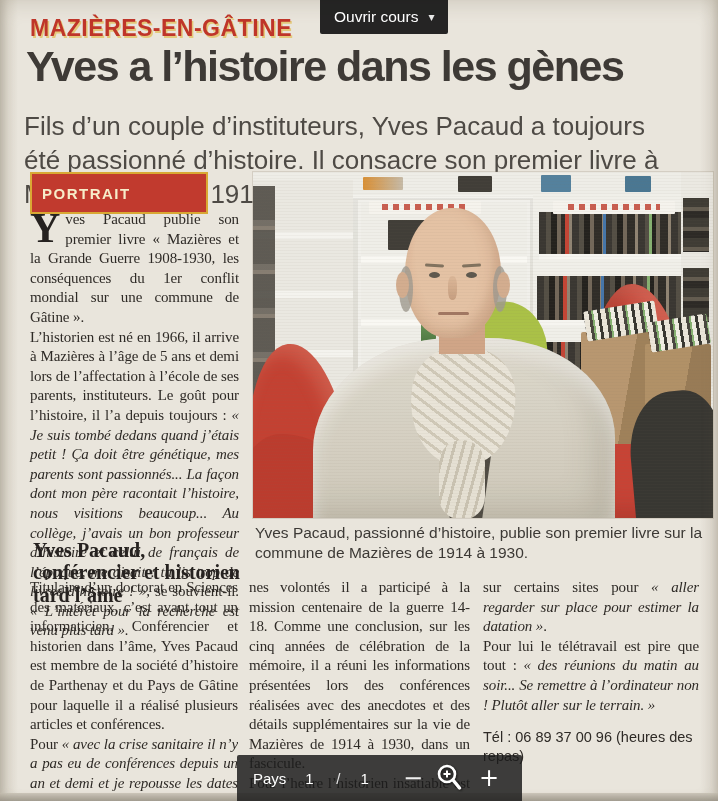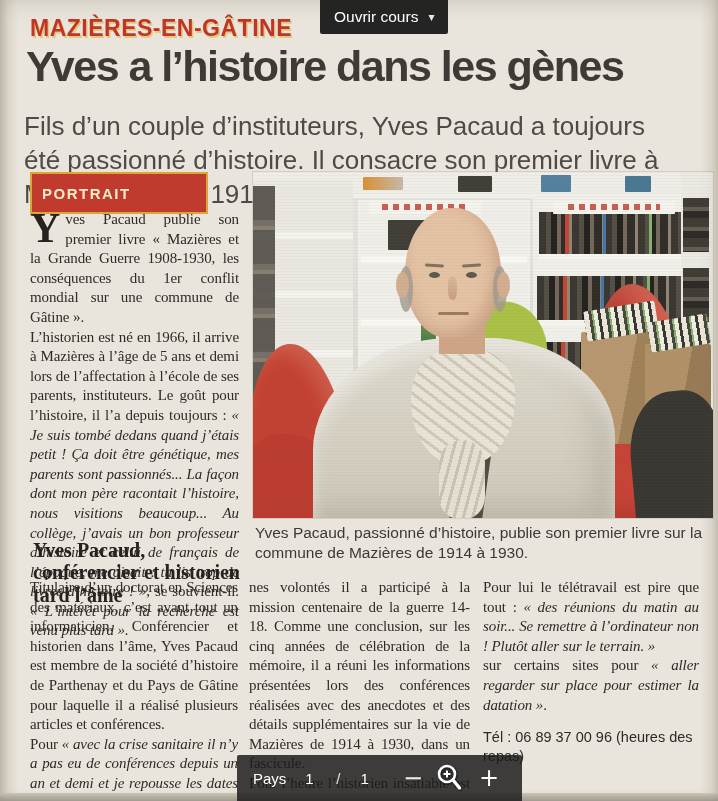--- a/index.html
+++ b/index.html
@@ -220,22 +220,22 @@
   <p><span>Titulaire d’un doctorat en Sciences des matériaux, c’est avant tout un informaticien. Conférencier et historien dans l’âme, Yves Pacaud est membre de la société d’histoire de Parthenay et du Pays de Gâtine pour laquelle il a réalisé plusieurs articles et conférences.</span></p>
   <p><span>Pour </span><span class="it">« avec la crise sanitaire il n’y a pas eu de conférences depuis un an et demi et je repousse les dates de présentation du livre »</span><span>. En collaboration avec les écoles, la mairie et les bon-</span></p>
 </div>
 
 <div class="serifcol" style="left:249px;top:578px;width:221px;height:223px;overflow:hidden;">
   <p><span>nes volontés il a participé à la mission centenaire de la guerre 14-18. Comme une conclusion, sur les cinq années de célébration de la mémoire, il a réuni les informations présentées lors des conférences réalisées avec des anecdotes et des détails supplémentaires sur la vie de Mazières de 1914 à 1930, dans un fascicule.</span></p>
   <p><span>Pour l’heure l’historien insatiable est en cours de recherche sur les origines de Mazières en se déplaçant</span></p>
 </div>
 
 <div class="serifcol" style="left:483px;top:578px;width:216px;height:223px;overflow:hidden;">
+  <p><span>sur certains sites pour </span><span class="it">« aller regarder sur place pour estimer la datation »</span><span>.</span></p>
   <p><span>Pour lui le télétravail est pire que tout : </span><span class="it">« des réunions du matin au soir... Se remettre à l’ordinateur non ! Plutôt aller sur le terrain. »</span></p>
-  <p><span>sur certains sites pour </span><span class="it">« aller regarder sur place pour estimer la datation »</span><span>.</span></p>
   <div class="contact">
     <div>Tél : 06 89 37 00 96 (heures des repas)</div>
 
   </div>
 </div>
 
 <button class="open-with">
   <span>Ouvrir cours</span>
   <span class="caret">▾</span>
 </button>

